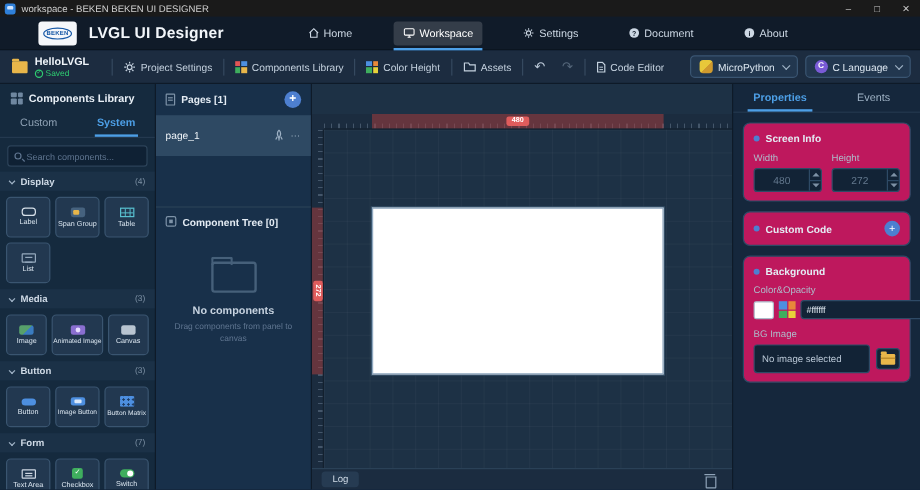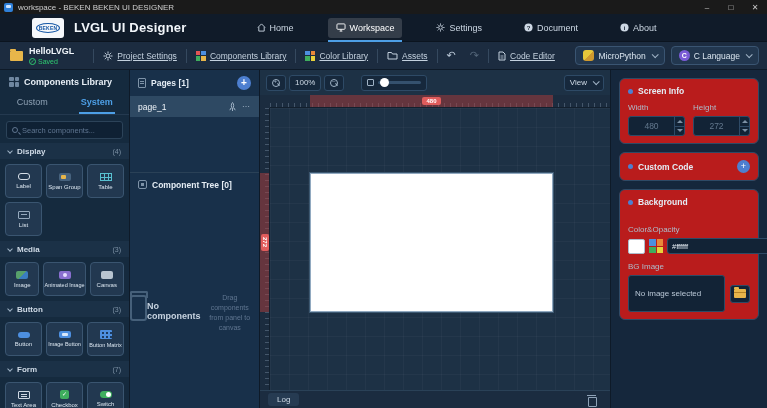--- a/index.html
+++ b/index.html
@@ -29,21 +29,21 @@
   
   .toolbar2 { height:28px; background:#1c2c40; display:flex; align-items:center; flex:0 0 auto; padding:0 8px; border-bottom:1px solid #0e1a28; }
   .folder-ic { width:13px; height:10px; background:#e8b64a; border-radius:1px; position:relative; margin:0 6px 0 2px; }
   .folder-ic::before { content:""; position:absolute; top:-2px; left:0; width:6px; height:2px; background:#e8b64a; border-radius:1px 1px 0 0; }
   .projblock { line-height:1; margin-right:10px; }
   .projname { font-size:9px; font-weight:bold; color:#f0f5fa; }
   .savedrow { display:flex; align-items:center; gap:2px; margin-top:2px; }
   .savedrow .chk { width:7px; height:7px; border:1px solid #2ecc71; border-radius:50%; color:#2ecc71; font-size:5px; line-height:5px; text-align:center; }
   .savedrow span { font-size:7px; color:#2ecc71; }
   .tsep { width:1px; height:14px; background:#35495f; margin:0 9px; }
-  .tbtn { display:flex; align-items:center; gap:4px; font-size:8.5px; color:#c4d1de; cursor:default; white-space:nowrap;text-decoration:underline; }
+  .tbtn { display:flex; align-items:center; gap:4px; font-size:8.5px; color:#c4d1de; cursor:default; white-space:nowrap; }
   .mini-grid { width:10px; height:10px; display:grid; grid-template-columns:1fr 1fr; grid-template-rows:1fr 1fr; gap:1px; }
   .mini-grid i:nth-child(1){background:#e25555;} .mini-grid i:nth-child(2){background:#4d8fe0;}
   .mini-grid i:nth-child(3){background:#3fae5e;} .mini-grid i:nth-child(4){background:#e8b64a;}
   .mini-grid2 i:nth-child(1){background:#4d8fe0;} .mini-grid2 i:nth-child(2){background:#e8883a;}
   .mini-grid2 i:nth-child(3){background:#3fae5e;} .mini-grid2 i:nth-child(4){background:#e8d23a;}
   .undo { font-size:11px; color:#b9c7d6; }
   .redo { font-size:11px; color:#55677a; }
   .langbtns { margin-left:auto; display:flex; gap:6px; }
   .langbtn { display:flex; align-items:center; gap:4px; border:1px solid #3a5572; background:#22374f; border-radius:4px; padding:3px 7px; font-size:8.5px; color:#dbe6f0; }
   .c-ic { width:11px; height:11px; border-radius:50%; background:#7a5bd6; color:#fff; font-size:7px; font-weight:bold; text-align:center; line-height:11px; }
@@ -90,28 +90,28 @@
   .ci-checkbox::after { content:"\2713"; }
   .ci-switch { width:12px; height:7px; background:#3fae5e; border-radius:4px; } .ci-switch::after{content:"";position:absolute;right:1px;top:1px;width:5px;height:5px;background:#fff;border-radius:50%;}
 
   
   .panel2 { width:130px; flex:0 0 auto; background:#18304a; border-right:1px solid #0e1a28; display:flex; flex-direction:column; }
   .pages-header { height:26px; display:flex; align-items:center; gap:5px; padding:0 8px; font-size:8.5px; font-weight:bold; color:#e4ecf4; }
   .page-file-ic { width:8px; height:10px; border:1px solid #7e93a8; border-radius:1px; position:relative; }
   .page-file-ic::after { content:""; position:absolute; left:1px; top:2px; width:4px; height:1px; background:#7e93a8; box-shadow:0 2px 0 #7e93a8; }
   .addpage { margin-left:auto; width:14px; height:14px; border-radius:50%; background:#4d7fd0; color:#fff; font-size:10px; line-height:13px; text-align:center; }
   .pagelist { height:76px; }
-  .pagerow { height:21px; background:#2e4963; display:flex; align-items:center; padding:0 8px; gap:15px; }
+  .pagerow { height:34px; background:#2e4963; display:flex; align-items:center; padding:0 8px; gap:15px; }
   .pagerow .pname { font-size:8.5px; color:#f0f5fa; }
   .pagerow .rowicons { margin-left:auto; display:flex; align-items:center; gap:5px; }
   .dots { color:#9fb2c5; font-size:8px; letter-spacing:1px; }
   .tree-header { height:24px; border-top:1px solid #2a4157; display:flex; align-items:center; gap:5px; padding:0 8px; font-size:8.5px; font-weight:bold; color:#e4ecf4; }
   .tree-ic { width:9px; height:9px; border:1px solid #7e93a8; border-radius:2px; position:relative; }
   .tree-ic::after { content:""; position:absolute; left:2px; top:2px; width:3px; height:3px; background:#7e93a8; }
-  .emptystate { flex:1; display:flex; flex-direction:row; align-items:center; padding-top:22px; }
+  .emptystate { flex:1; display:flex; flex-direction:column; align-items:center; padding-top:22px; }
   .bigfolder { width:38px; height:26px; border:2px solid #46607a; border-radius:3px; position:relative; margin-bottom:10px; }
   .bigfolder::before { content:""; position:absolute; top:-6px; left:-2px; width:14px; height:5px; border:2px solid #46607a; border-bottom:none; border-radius:2px 2px 0 0; }
   .empty-title { font-size:9px; font-weight:bold; color:#c7d3e0; margin-bottom:4px; }
   .empty-hint { font-size:7px; color:#5f7590; text-align:center; padding:0 6px; line-height:1.4; }
 
   
   .canvas-area { flex:1; position:relative; background:#1d3145; min-width:0; }
   .cv-toolbar { position:absolute; top:0; left:0; right:0; height:25px; display:flex; align-items:center; padding:0 6px; gap:3px; }
   .cvbox { height:16px; background:#16283c; border:1px solid #2e4a66; border-radius:3px; display:flex; align-items:center; justify-content:center; padding:0 5px; font-size:8px; color:#cfdae6; }
   .mag { width:8px; height:8px; position:relative; }
@@ -142,46 +142,46 @@
   .trash::before { content:""; position:absolute; top:2px; left:1px; width:7px; height:8px; border:1px solid #8fa3b8; border-radius:0 0 1px 1px; }
   .trash::after { content:""; position:absolute; top:0; left:0; width:9px; height:1px; background:#8fa3b8; box-shadow:3px -1px 0 -0.5px #8fa3b8; }
 
   
   .rightpanel { width:157px; flex:0 0 auto; background:#15273c; border-left:1px solid #0e1a28; overflow:hidden; }
   .ptabs { height:24px; display:flex; border-bottom:1px solid #24394f; }
   .ptab { flex:1; text-align:center; font-size:9px; color:#9fb2c5; padding-top:6px; position:relative; }
   .ptab.active { color:#4d9fe6; font-weight:bold; }
   .ptab.active::after { content:""; position:absolute; left:12px; right:12px; bottom:0; height:2px; background:#4d9fe6; }
   .pcontent { padding:8px; }
-  .secbox { border:1px solid #2e4a66; background:#b91c1c; border-radius:6px; padding:7px 8px; margin-bottom:8px; }
+  .secbox { border:1px solid #2e4a66; background:#be185d; border-radius:6px; padding:7px 8px; margin-bottom:8px; }
   .sectitle { display:flex; align-items:center; gap:5px; font-size:8.5px; font-weight:bold; color:#e4ecf4; }
   .bluedot { width:5px; height:5px; border-radius:50%; background:#4d7fd0; }
   .fieldcols { display:flex; gap:8px; margin-top:7px; }
   .fieldcol { flex:1; }
   .flabel { font-size:8px; color:#aebccb; margin-bottom:4px; }
   .numwrap { display:flex; height:20px; border:1px solid #2e4a66; border-radius:3px; background:#122336; overflow:hidden; }
   .numwrap input { width:100%; background:transparent; border:none; outline:none; color:#63788e; font-size:8.5px; text-align:center; font-family:"Liberation Sans",sans-serif; }
   .steppers { width:12px; border-left:1px solid #2e4a66; display:flex; flex-direction:column; }
   .steppers div { flex:1; display:flex; align-items:center; justify-content:center; }
   .steppers div:first-child { border-bottom:1px solid #2e4a66; }
   .car-up { width:0; height:0; border-left:3px solid transparent; border-right:3px solid transparent; border-bottom:3px solid #7d91a5; }
   .car-dn { width:0; height:0; border-left:3px solid transparent; border-right:3px solid transparent; border-top:3px solid #7d91a5; }
   .rowbetween { display:flex; align-items:center; justify-content:space-between; }
   .pluscircle { width:13px; height:13px; border-radius:50%; background:#4d7fd0; color:#fff; font-size:9px; line-height:12px; text-align:center; }
-  .bgcols { display:flex; gap:6px; margin-top:18px; }
+  .bgcols { display:flex; gap:6px; margin-top:6px; }
   .bgleft { flex:1; }
   .colorrow { display:flex; align-items:center; gap:4px; margin-top:4px; }
   .swatch { width:17px; height:15px; background:#ffffff; border:1px solid #aebccb; border-radius:2px; }
   .picker { width:14px; height:14px; display:grid; grid-template-columns:1fr 1fr; grid-template-rows:1fr 1fr; gap:1px; }
   .picker i:nth-child(1){background:#4d8fe0;} .picker i:nth-child(2){background:#e8883a;}
   .picker i:nth-child(3){background:#3fae5e;} .picker i:nth-child(4){background:#e8d23a;}
   .hexinput { flex:1; height:16px; background:#122336; border:1px solid #2e4a66; border-radius:3px; color:#e4ecf4; font-size:7.5px; padding:0 4px; outline:none; min-width:0; font-family:"Liberation Sans",sans-serif; }
   .bgimg-label { margin-top:8px; }
   .bgimgrow { display:flex; gap:5px; margin-top:4px; align-items:center; }
-  .bgimginput { flex:1; height:37px; background:#122336; border:1px solid #2e4a66; border-radius:3px; color:#b9c7d6; font-size:8px; padding:0 6px; outline:none; min-width:0; font-family:"Liberation Sans",sans-serif; }
+  .bgimginput { flex:1; height:24px; background:#122336; border:1px solid #2e4a66; border-radius:3px; color:#b9c7d6; font-size:8px; padding:0 6px; outline:none; min-width:0; font-family:"Liberation Sans",sans-serif; }
   .folderbtn { width:20px; height:18px; border-radius:3px; background:#122336; border:1px solid #2e4a66; display:flex; align-items:center; justify-content:center; }
   .yfolder { width:12px; height:9px; background:#e8b64a; border-radius:1px; position:relative; }
   .yfolder::before { content:""; position:absolute; top:-2px; left:0; width:5px; height:2px; background:#e8b64a; border-radius:1px 1px 0 0; }
   .yfolder::after { content:""; position:absolute; top:3px; left:0; right:0; height:1px; background:#b58426; }
   svg { display:block; }
 </style>
 </head>
 <body>
 
 <div class="app">
@@ -279,21 +279,21 @@
       <span>Components Library</span>
     </div>
     <div class="tsep"></div>
     <div class="tbtn">
       <span class="mini-grid mini-grid2">
           <i></i>
           <i></i>
           <i></i>
           <i></i>
         </span>
-      <span>Color Library</span>
+      <span>Color Height</span>
     </div>
     <div class="tsep"></div>
     <div class="tbtn">
       <span>
           <svg width="11" height="9" viewBox="0 0 11 9">
             <path d="M1 2 V8 H10 V3 H5.5 L4.5 1.5 H1 Z" fill="none" stroke="#c4d1de" stroke-width="1"></path>
           </svg>
         </span>
       <span>Assets</span>
     </div>
@@ -459,43 +459,20 @@
         <span>Component Tree [0]</span>
       </div>
       <div class="emptystate">
         <div class="bigfolder"></div>
         <div class="empty-title">No components</div>
         <div class="empty-hint">Drag components from panel to canvas</div>
       </div>
     </div>
 
     <div class="canvas-area">
-      <div class="cv-toolbar">
-        <div class="cvbox">
-            <span class="mag">
-              <span>+</span>
-            </span>
-          </div>
-        <div class="cvbox">100%</div>
-        <div class="cvbox">
-            <span class="mag">
-              <span>–</span>
-            </span>
-          </div>
-        <div class="sliderbox">
-          <span class="fit-ic"></span>
-          <span class="sl-track">
-              <span class="sl-knob"></span>
-            </span>
-        </div>
-        <div class="cvbox viewbtn">
-          <span>View</span>
-          <span class="chev"></span>
-        </div>
-      </div>
       <div class="corner"></div>
       <div class="hruler">
         <div class="hzone">
           <span class="hbadge">480</span>
         </div>
       </div>
       <div class="vruler">
         <div class="vzone">
           <span class="vbadge">272</span>
         </div>
@@ -503,20 +480,24 @@
       <div class="cvfield">
         <div class="screen"></div>
       </div>
       <div class="logbar">
         <span class="logpill">Log</span>
         <span class="trash"></span>
       </div>
     </div>
 
     <div class="rightpanel">
+      <div class="ptabs">
+        <div class="ptab active">Properties</div>
+        <div class="ptab">Events</div>
+      </div>
       <div class="pcontent">
 
         <div class="secbox">
           <div class="sectitle">
             <span class="bluedot"></span>
             <span>Screen Info</span>
           </div>
           <div class="fieldcols">
             <div class="fieldcol">
               <div class="flabel">Width</div>

